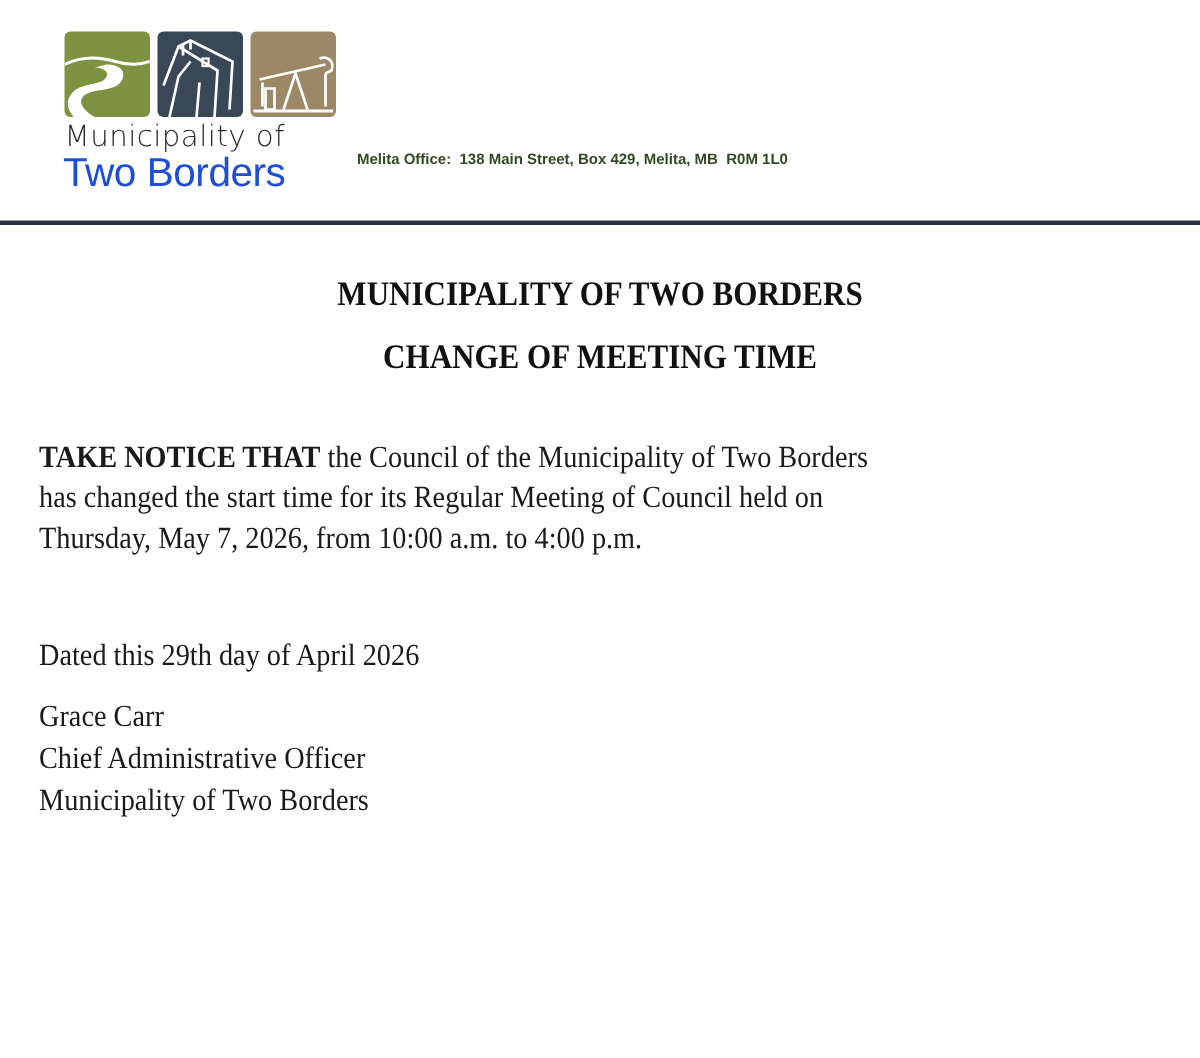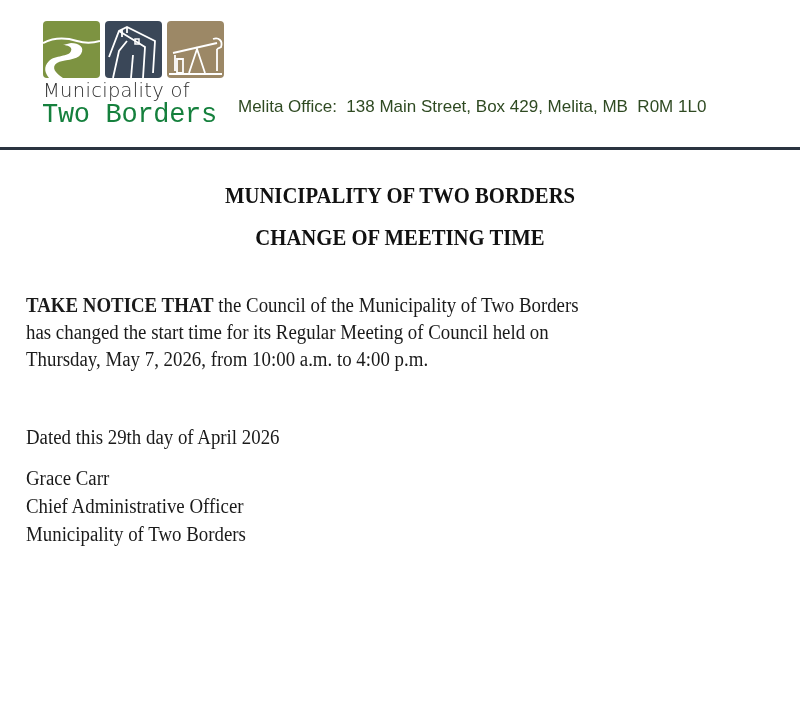--- a/index.html
+++ b/index.html
@@ -8,23 +8,23 @@
     .letterhead { position: absolute; left: 0; top: 0; width: 800px; height: 150px; }
     .logo { position: absolute; left: 43px; top: 21px; width: 184px; }
     .tiles { display: flex; gap: 5px; height: 57px; }
     .tile { width: 57px; height: 57px; border-radius: 4px; position: relative; overflow: hidden; }
     .tile svg { position: absolute; left: 0; top: 0; width: 100%; height: 100%; }
     .tile-green { background: #7d9341; }
     .tile-navy { background: #3a4758; }
     .tile-tan { background: #9c8866; }
 
     .logo-line1 { font-family: "DejaVu Sans", sans-serif; font-weight: 300; font-size: 19.5px; color: #2b2b2b; margin-top: 2px; letter-spacing: 0.3px; line-height: 21px; white-space: nowrap; }
-    .logo-line2 { font-family: Liberation Mono, monospace; font-size: 27px; color: #15803d; line-height: 28px; letter-spacing: -0.3px; white-space: nowrap; margin-left: -1px; }
+    .logo-line2 { font-family: Liberation Sans, sans-serif; font-size: 27px; color: #1d4ed8; line-height: 28px; letter-spacing: -0.3px; white-space: nowrap; margin-left: -1px; }
 
-    .addresses { position: absolute; left: 238px; top: 98px; font-family: "Liberation Sans", sans-serif; font-weight: normal; font-size: 17px; color: #2f4a22; line-height: 17px; white-space: pre; }
+    .addresses { position: absolute; left: 238px; top: 98px; font-family: "Liberation Sans", sans-serif; font-weight: bold; font-size: 10px; color: #2f4a22; line-height: 17px; white-space: pre; }
 
     .divider { position: absolute; left: 0; top: 147px; width: 800px; height: 3px; background: #2a3440; }
 
     .title { position: absolute; left: 0; width: 800px; text-align: center; font-family: "Liberation Serif", serif; font-weight: bold; font-size: 23px; color: #111; transform: scaleX(0.9); transform-origin: center; }
     .title1 { top: 183px; }
     .title2 { top: 225px; }
 
     .body-text { position: absolute; left: 26px; top: 292px; width: 760px; font-size: 20.5px; line-height: 27px; color: #1a1a1a; transform: scaleX(0.92); transform-origin: left top; }
     .body-text p { margin: 0; white-space: nowrap; }
     .body-text b { font-weight: bold; }

